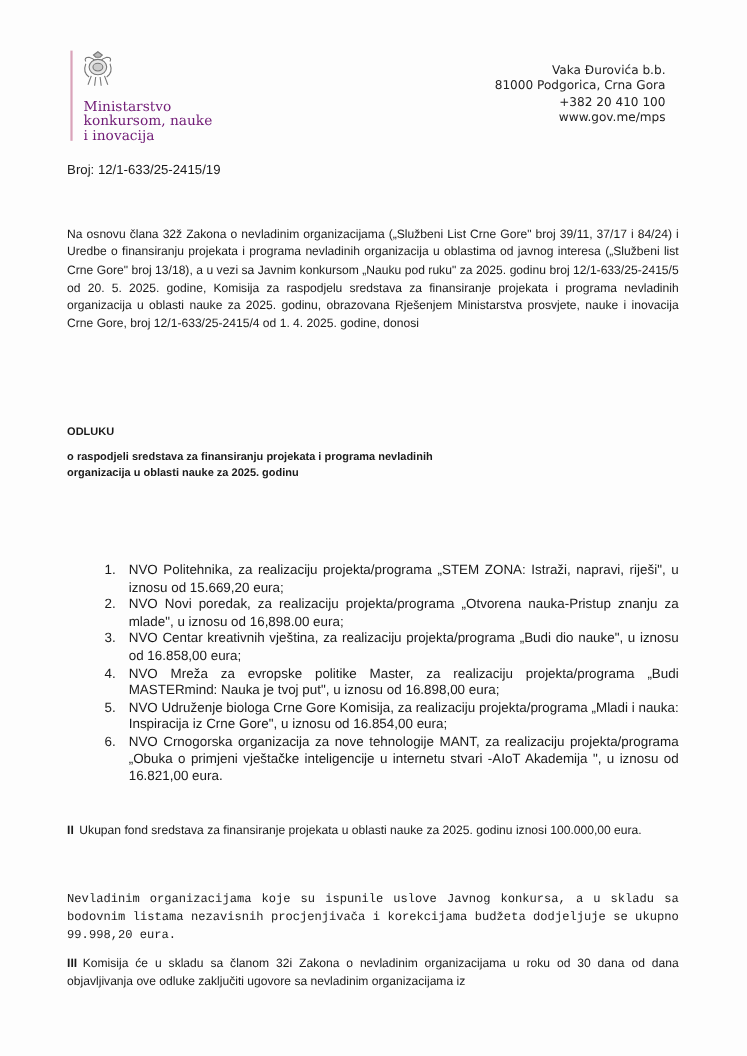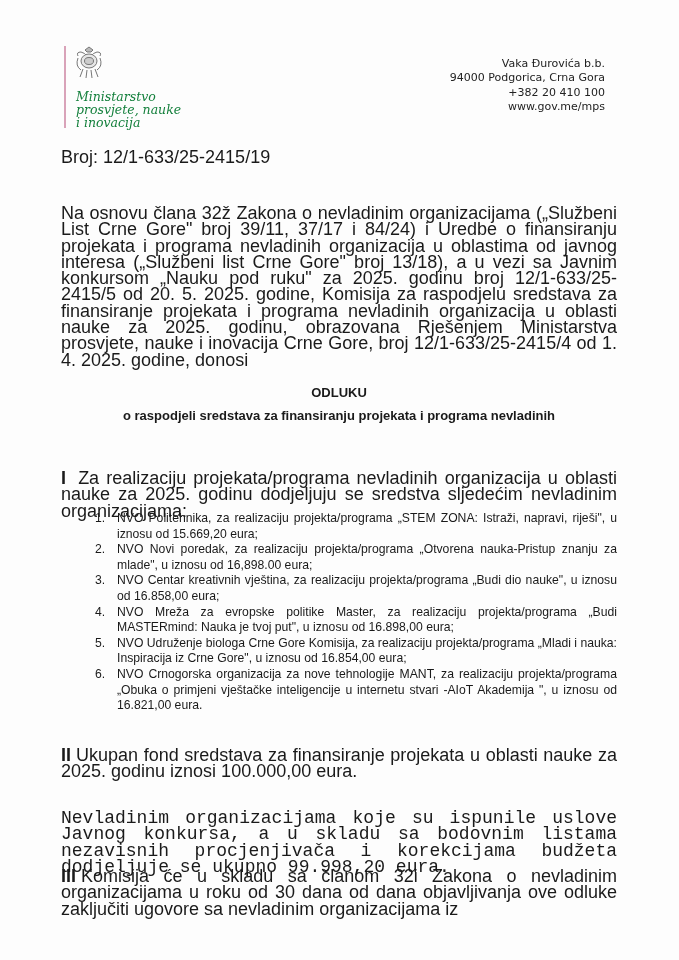--- a/index.html
+++ b/index.html
@@ -1,32 +1,32 @@
 <!DOCTYPE html>
 <html><head>
   <meta charset="utf-8">
   <style>
     html, body { margin: 0; padding: 0; background: #ffffff; }
     body { width: 679px; height: 960px; position: relative; overflow: hidden; color: #1a1a1a; font-family: "Liberation Sans", sans-serif; }
     .page { position: absolute; left: 0; top: 0; width: 679px; height: 960px; background: #fdfdfd; }
 
     .logo-bar { position: absolute; left: 64px; top: 46px; width: 2px; height: 82px; background: #d9a3b9; }
     .emblem { position: absolute; left: 74px; top: 46px; width: 30px; height: 36px; }
-    .ministry-name { position: absolute; left: 76px; top: 90px; font-family: "DejaVu Serif", serif; font-size: 12.5px; line-height: 13px; color: #15803d; font-style: italic; }
+    .ministry-name { position: absolute; left: 76px; top: 90px; font-family: "DejaVu Serif", serif; font-size: 12.5px; line-height: 13px; color: #701a75; }
     .ministry-name div { white-space: nowrap; }
 
     .address { position: absolute; right: 74px; top: 57px; text-align: right; font-family: "DejaVu Sans", sans-serif; font-size: 11px; line-height: 14.3px; color: #222; }
     .address div { white-space: nowrap; }
 
-    .ref-line { position: absolute; left: 61px; top: 147px; width: 556px; font-size: 18px; display: flex; justify-content: space-between; }
+    .ref-line { position: absolute; left: 61px; top: 147px; width: 556px; font-size: 12px; display: flex; justify-content: space-between; }
 
-    .body-text { position: absolute; left: 61px; width: 556px; font-size: 18px; line-height: 16.3px; text-align: justify; }
+    .body-text { position: absolute; left: 61px; width: 556px; font-size: 11px; line-height: 16.3px; text-align: justify; }
     .intro { top: 205px; }
 
-    .title-block { position: absolute; left: 61px; top: 385px; width: 556px; text-align: center; font-weight: bold; font-size: 13px; line-height: 15.5px; }
+    .title-block { position: absolute; left: 61px; top: 385px; width: 556px; text-align: left; font-weight: bold; font-size: 10px; line-height: 15.5px; }
     .title-main { margin-bottom: 7px; }
 
     .section-one { top: 470px; }
     .roman { font-weight: bold; margin-right: 5px; }
 
     .items { position: absolute; left: 95px; top: 511px; width: 522px; margin: 0; padding: 0; list-style: none; font-size: 12.2px; line-height: 15.6px; }
     .items li { position: relative; padding-left: 22px; text-align: justify; }
     .items .num { position: absolute; left: 0; top: 0; }
 
     .section-two { top: 747px; }
@@ -48,43 +48,43 @@
       <ellipse cx="15" cy="15" rx="8" ry="7" fill="#e6e6e6"></ellipse>
       <ellipse cx="15" cy="15" rx="4.5" ry="3.5" fill="#ccc"></ellipse>
       <path d="M4 12 Q1 20 7 24"></path>
       <path d="M26 12 Q29 20 23 24"></path>
       <path d="M9 23 L6 31 M13 24 L12 32 M17 24 L18 32 M21 23 L24 31"></path>
     </g>
   </svg>
 
   <div class="ministry-name">
     <div>Ministarstvo</div>
-    <div>prosvjete, nauke</div>
+    <div>konkursom, nauke</div>
     <div>i inovacija</div>
   </div>
 
   <div class="address">
     <div>Vaka Đurovića b.b.</div>
-    <div>94000 Podgorica, Crna Gora</div>
+    <div>81000 Podgorica, Crna Gora</div>
     <div>+382 20 410 100</div>
     <div>www.gov.me/mps</div>
   </div>
 
   <div class="ref-line">
     <span>Broj: 12/1-633/25-2415/19</span>
   </div>
 
   <div class="body-text intro">Na osnovu člana 32ž Zakona o nevladinim organizacijama („Službeni List Crne Gore" broj 39/11,  37/17 i 84/24) i Uredbe o finansiranju projekata i programa nevladinih organizacija u oblastima od javnog interesa („Službeni list Crne Gore" broj 13/18), a u vezi sa Javnim konkursom „Nauku pod ruku" za 2025. godinu broj 12/1-633/25-2415/5 od 20. 5. 2025. godine, Komisija za raspodjelu sredstava za finansiranje projekata i programa nevladinih organizacija u oblasti nauke za 2025. godinu, obrazovana Rješenjem Ministarstva prosvjete, nauke i inovacija Crne Gore, broj 12/1-633/25-2415/4 od 1. 4. 2025. godine, donosi</div>
 
   <div class="title-block">
     <div class="title-main">ODLUKU</div>
     <div>o raspodjeli sredstava za finansiranju projekata i programa nevladinih</div>
+    <div>organizacija u oblasti nauke za 2025. godinu</div>
   </div>
 
-  <div class="body-text section-one"><span class="roman">I</span> <span>Za realizaciju projekata/programa nevladinih organizacija u oblasti nauke za 2025. godinu dodjeljuju se sredstva sljedećim nevladinim organizacijama:</span></div>
 
   <ol class="items">
     <li><span class="num">1.</span><span>NVO Politehnika, za realizaciju projekta/programa „STEM ZONA: Istraži, napravi, riješi", u iznosu od 15.669,20 eura;</span></li>
     <li><span class="num">2.</span><span>NVO Novi poredak, za realizaciju projekta/programa „Otvorena nauka-Pristup znanju za mlade", u iznosu od 16,898.00 eura;</span></li>
     <li><span class="num">3.</span><span>NVO Centar kreativnih vještina, za realizaciju projekta/programa „Budi dio nauke", u iznosu od 16.858,00 eura;</span></li>
     <li><span class="num">4.</span><span>NVO Mreža za evropske politike Master, za realizaciju projekta/programa „Budi MASTERmind: Nauka je tvoj put", u iznosu od 16.898,00 eura;</span></li>
     <li><span class="num">5.</span><span>NVO Udruženje biologa Crne Gore Komisija, za realizaciju projekta/programa „Mladi i nauka: Inspiracija iz Crne Gore", u iznosu od 16.854,00 eura;</span></li>
     <li><span class="num">6.</span><span>NVO Crnogorska organizacija za nove tehnologije MANT, za realizaciju projekta/programa „Obuka o primjeni vještačke inteligencije u internetu stvari -AIoT Akademija ", u iznosu od 16.821,00 eura.</span></li>
   </ol>
 

